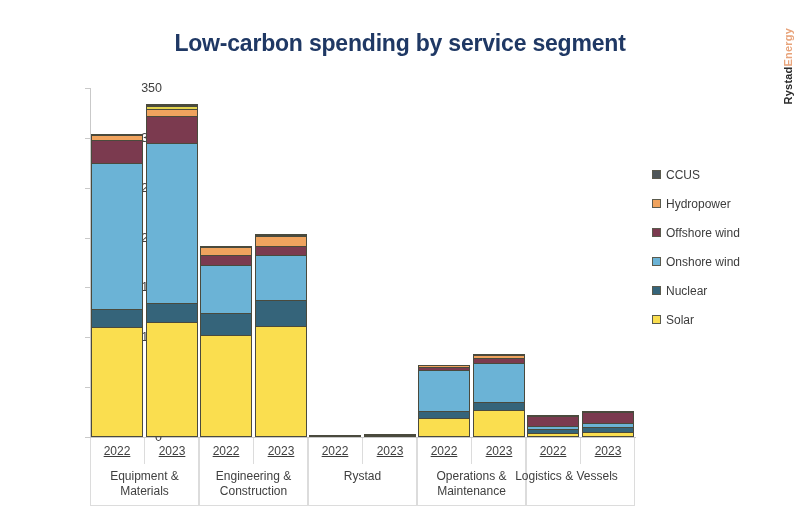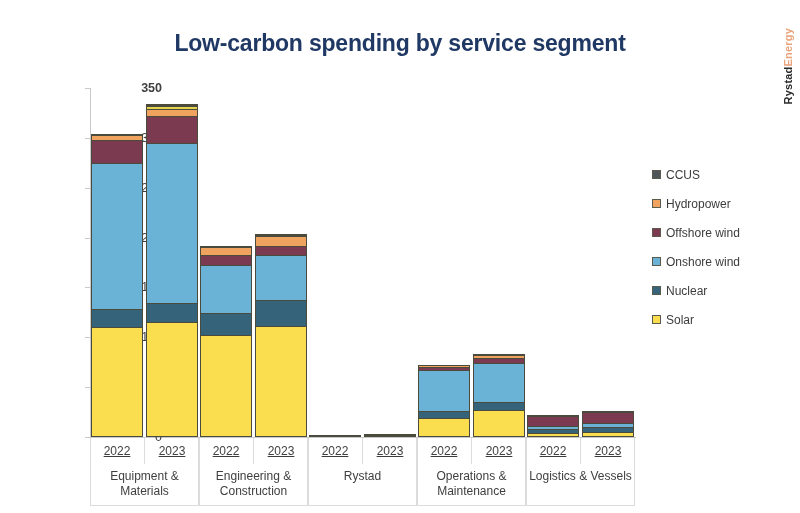--- a/index.html
+++ b/index.html
@@ -184,21 +184,21 @@
       <div class="ytick" style="top: 337.286px;">100</div>
       <div class="ytick-mark" style="top: 337.286px;"></div>
       <div class="ytick" style="top: 287.429px;">150</div>
       <div class="ytick-mark" style="top: 287.429px;"></div>
       <div class="ytick" style="top: 237.571px;">200</div>
       <div class="ytick-mark" style="top: 237.571px;"></div>
       <div class="ytick" style="top: 187.714px;">250</div>
       <div class="ytick-mark" style="top: 187.714px;"></div>
       <div class="ytick" style="top: 137.857px;">300</div>
       <div class="ytick-mark" style="top: 137.857px;"></div>
-      <div class="ytick" style="top: 88px; font-weight: bold;">350</div>
+      <div class="ytick" style="top: 88px;">350</div>
       <div class="ytick-mark" style="top: 88px;"></div>
     </div>
 
   <div class="plot-area" id="plot-area">
       <div class="bar" style="left: 1.25px; height: 310.111px;">
         <div class="seg" title="Solar: 110" style="height: 109.686px; background: rgb(250, 222, 79);"></div>
         <div class="seg" title="Nuclear: 19" style="height: 18.9457px; background: rgb(53, 100, 122);"></div>
         <div class="seg" title="Onshore wind: 148" style="height: 147.577px; background: rgb(107, 179, 214);"></div>
         <div class="seg" title="Offshore wind: 24" style="height: 23.9314px; background: rgb(123, 58, 79);"></div>
         <div class="seg" title="Hydropower: 6" style="height: 5.98286px; background: rgb(240, 163, 94);"></div>
@@ -309,21 +309,21 @@
       <div class="xband-years" style="left: 417px; width: 109px;">
         <div class="xyear">2022</div>
         <div class="xyear">2023</div>
       </div>
       <div class="xband-label" style="left: 417px; width: 109px;">Operations &amp; Maintenance</div>
       <div class="xband" style="left: 526px; width: 109px;"></div>
       <div class="xband-years" style="left: 526px; width: 109px;">
         <div class="xyear">2022</div>
         <div class="xyear">2023</div>
       </div>
-      <div class="xband-label" style="left: 526px; width: 109px;">Logistics &amp; Vessels</div>
+      <div class="xband-label" style="left: 512px; width: 109px;">Logistics &amp; Vessels</div>
     </div>
 
   <div class="legend" id="legend">
       <div class="legend-item">
         <span class="legend-swatch" style="background: rgb(79, 86, 89);"></span>
         <span class="legend-label">CCUS</span>
       </div>
       <div class="legend-item">
         <span class="legend-swatch" style="background: rgb(240, 163, 94);"></span>
         <span class="legend-label">Hydropower</span>

